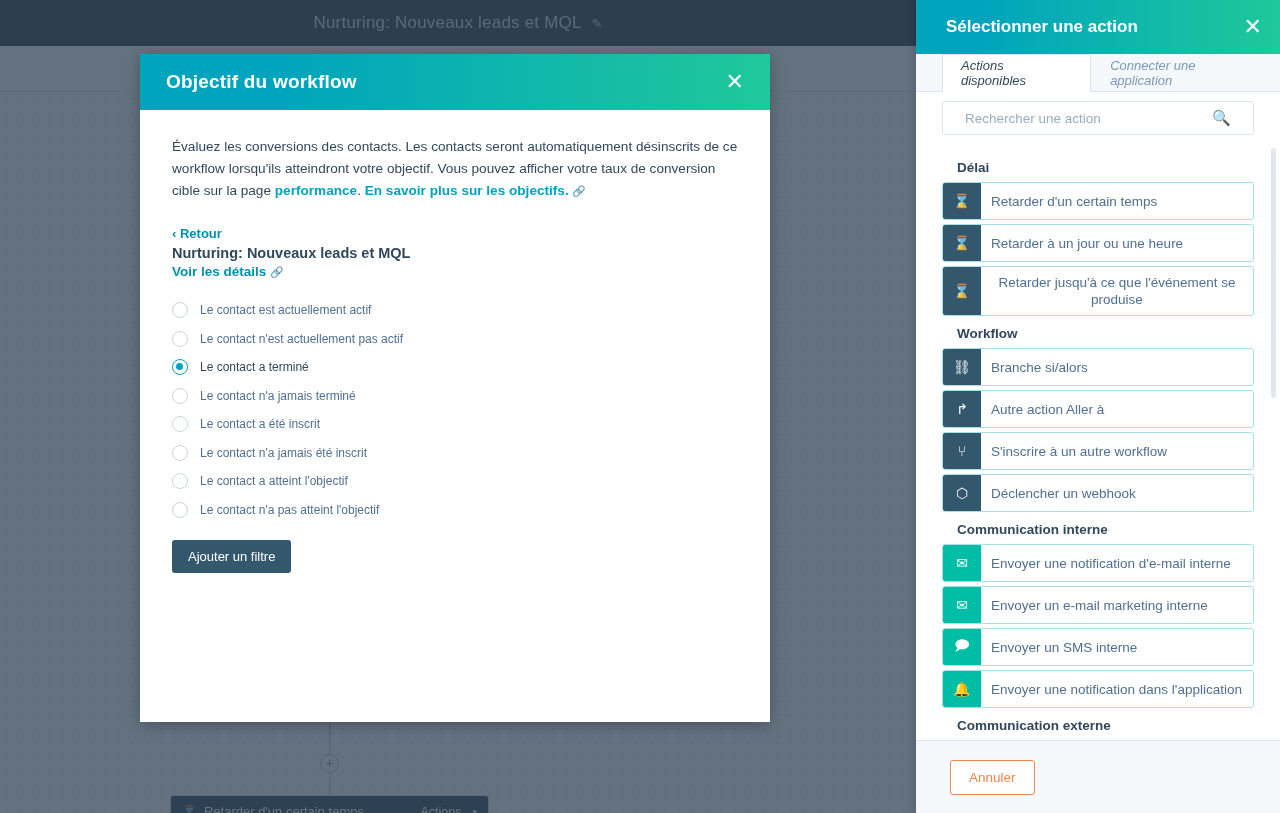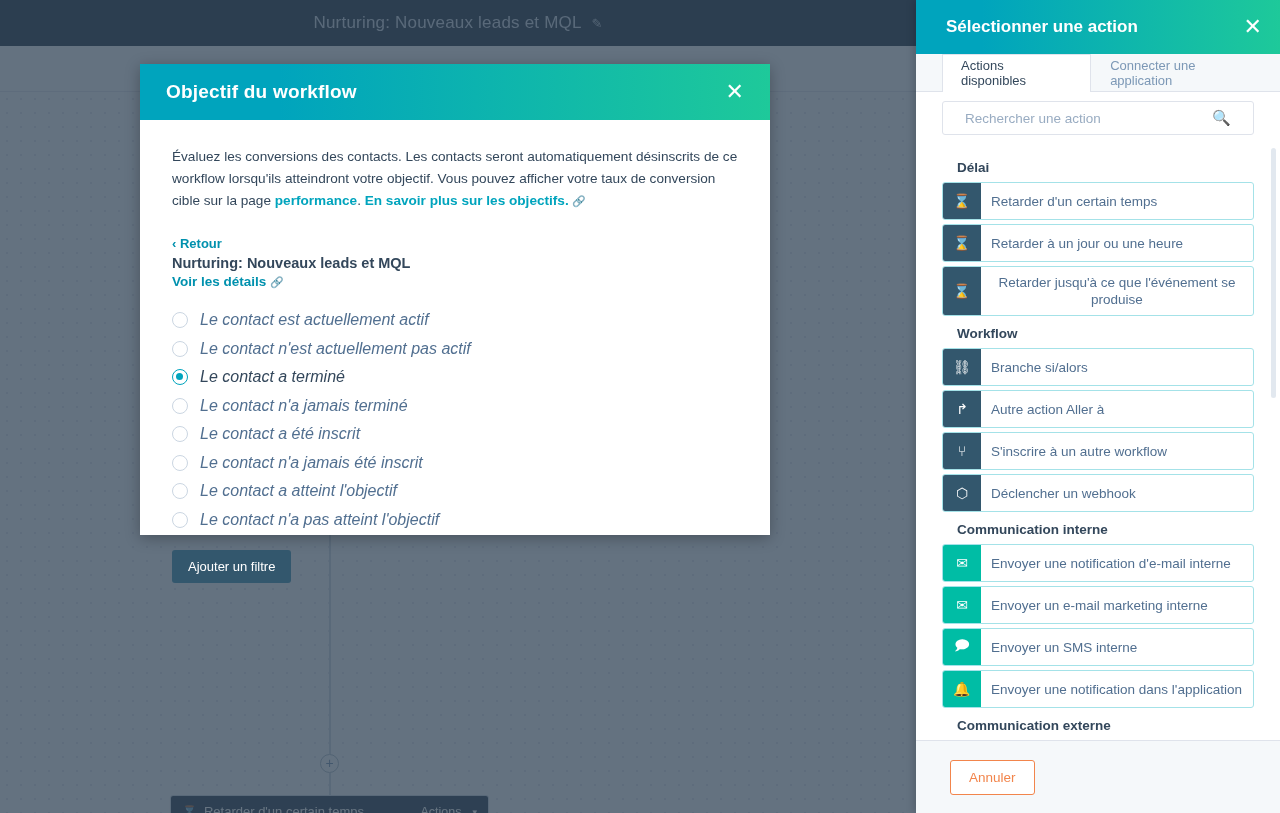--- a/index.html
+++ b/index.html
@@ -68,22 +68,22 @@
   .wf-card-head .caret { font-size: 9px; margin-left: 4px; }
 
   
   #dim-overlay {
     position: absolute; left: 0; top: 0; width: 916px; height: 813px;
     background: rgba(45,62,80,.72);
   }
 
   
   #goal-modal {
-    position: absolute; left: 140px; top: 64px;
-    width: 630px; height: 471px;
+    position: absolute; left: 140px; top: 54px;
+    width: 630px; height: 668px;
     background: #ffffff;
     box-shadow: 0 3px 14px rgba(0,0,0,.28);
   }
   #goal-modal-header {
     height: 56px;
     background: linear-gradient(90deg, #00a4bd 0%, #00a4bd 22%, #1ec99a 100%);
     display: flex; align-items: center; padding: 0 26px;
   }
   #goal-modal-header .m-title {
     flex: 1; color: #ffffff; font-size: 19px; font-weight: bold; letter-spacing: .2px;
@@ -119,21 +119,21 @@
   .radio-mark {
     width: 16px; height: 16px; border-radius: 50%;
     border: 1.5px solid #cbd6e2; background: #ffffff;
     flex: 0 0 16px; position: relative;
   }
   .radio-row.selected .radio-mark { border-color: #00a4bd; }
   .radio-row.selected .radio-mark::after {
     content: ""; position: absolute; left: 3px; top: 3px;
     width: 7px; height: 7px; border-radius: 50%; background: #00a4bd;
   }
-  .radio-label { font-size: 16px; color: #516f90; font-style: italic; }
+  .radio-label { font-size: 12px; color: #516f90; }
   .radio-row.selected .radio-label { color: #33475b; }
 
   .add-filter-btn {
     margin-top: 16px; display: inline-block;
     background: #33576d; color: #ffffff;
     border: none; border-radius: 3px;
     padding: 9px 16px; font-size: 13px; cursor: pointer;
     font-family: "Liberation Sans", sans-serif;
   }
 
@@ -152,21 +152,21 @@
     flex: 1; color: #ffffff; font-size: 17px; font-weight: bold;
   }
   #panel-tabs {
     flex: 0 0 38px; height: 38px; display: flex; align-items: stretch;
     border-bottom: 1px solid #dfe3eb; background: #f5f8fa;
     padding-left: 26px;
   }
   .p-tab {
     display: flex; align-items: center; padding: 0 18px;
     font-size: 13px; color: #7c98b6; cursor: pointer;
-    border: 1px solid transparent; border-bottom: none;
+    border: 1px solid transparent; border-bottom: none; font-style: italic;
   }
   .p-tab.active {
     background: #ffffff; color: #33475b;
     border-color: #dfe3eb; margin-bottom: -1px; padding-bottom: 1px;
   }
   #panel-search-wrap { flex: 0 0 52px; padding: 9px 26px 0 26px; background: #ffffff; }
   #panel-search {
     height: 34px; border: 1px solid #dfe3eb; border-radius: 3px;
     background: #ffffff; display: flex; align-items: center;
     padding: 0 22px;

